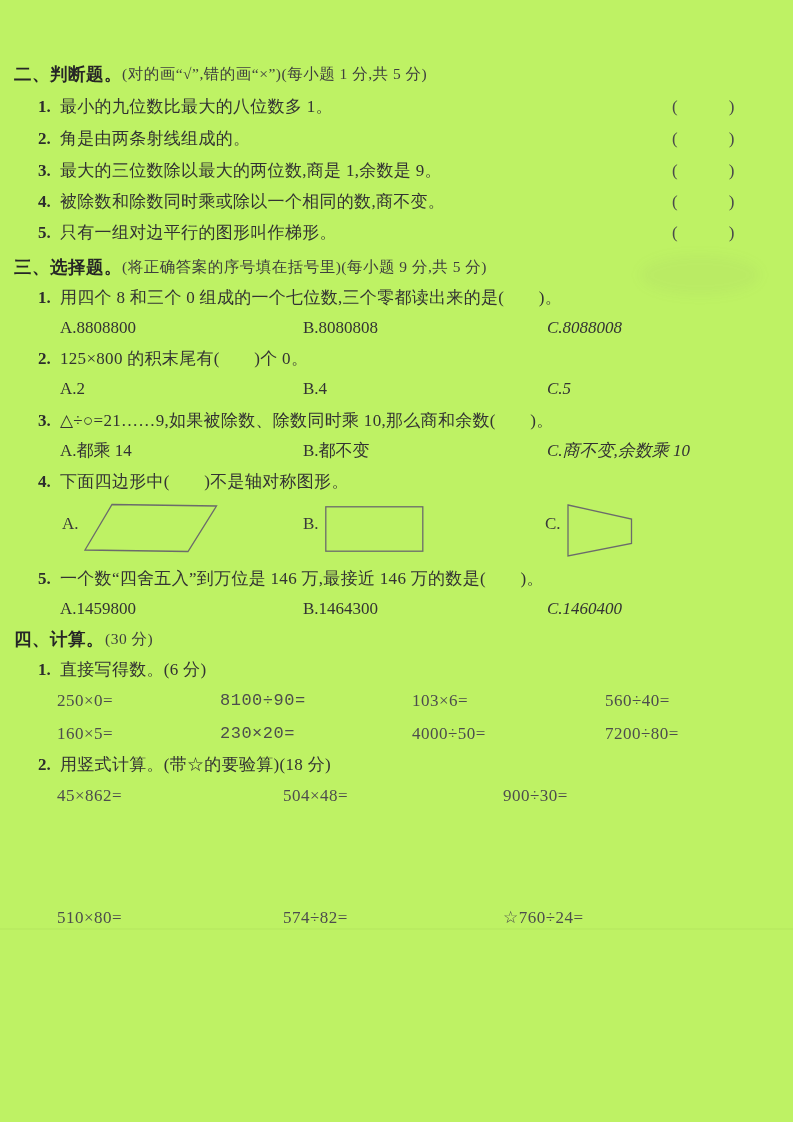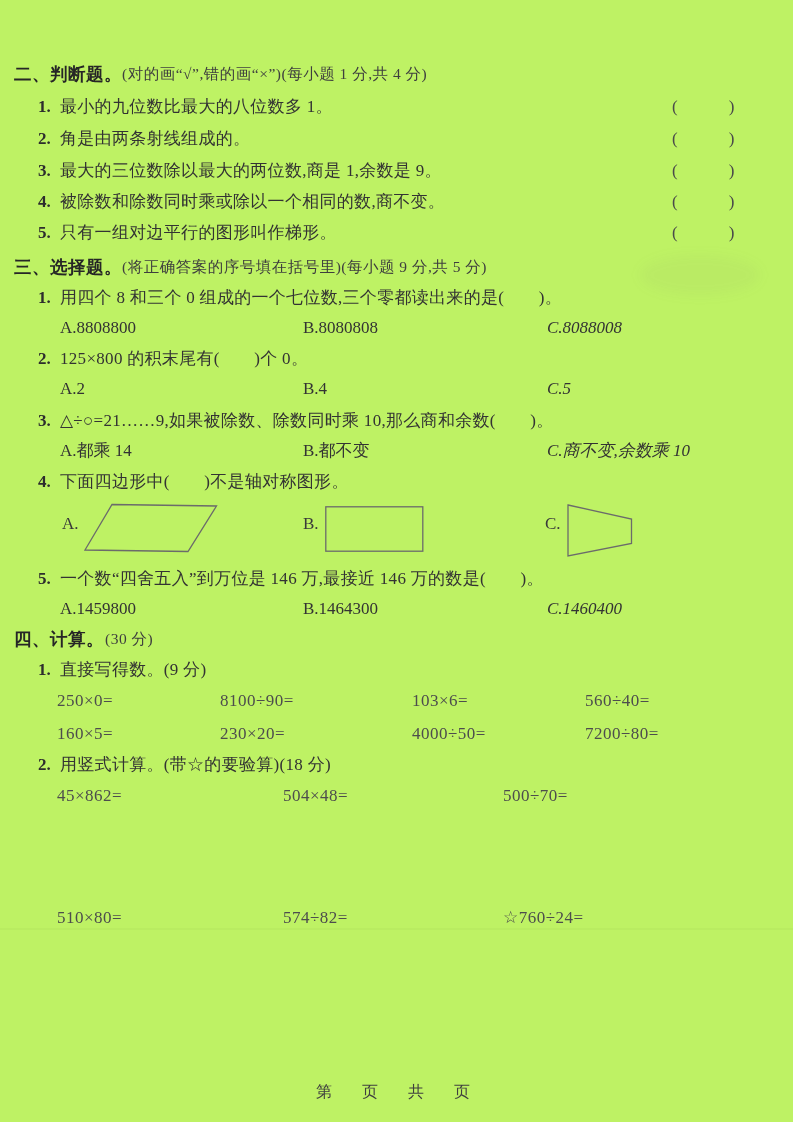--- a/index.html
+++ b/index.html
@@ -14,23 +14,23 @@
   .sec-title{font-weight:bold;font-size:17.5px;color:#262626;letter-spacing:.5px;}
   .note{font-size:15.5px;color:#3e3e3e;letter-spacing:.5px;}
   .qnum{position:absolute;left:38px;font-weight:bold;color:#2d2d2d;}
   .qtext{position:absolute;left:60px;color:#333;letter-spacing:.3px;}
   .bracket{position:absolute;left:672px;color:#4a4a4a;}
   .opt-a{position:absolute;left:60px;}
   .opt-b{position:absolute;left:303px;}
   .opt-c{position:absolute;left:547px;font-style:italic;}
   .eq{color:#4d4d4d;letter-spacing:.5px;}
   .c1{position:absolute;left:57px;}
-  .c2{position:absolute;left:220px;}
+  .c2{position:absolute;left:220px;font-family:Liberation Mono, monospace;}
   .c3{position:absolute;left:412px;}
-  .c4{position:absolute;left:585px;text-align:right;}
+  .c4{position:absolute;left:605px;text-align:right;}
   .v1{position:absolute;left:57px;}
   .v2{position:absolute;left:283px;}
   .v3{position:absolute;left:503px;}
   .shape-label{position:absolute;top:514px;font-size:17px;color:#3a3a3a;}
   .shape{position:absolute;}
   .shape svg{display:block;}
   .shape polygon,.shape rect{fill:none;stroke:#6b6b6b;stroke-width:1.3;}
   .footer{
     position:absolute;top:1082px;left:0;width:100%;
     text-align:center;font-size:16px;color:#3f3f3f;letter-spacing:7px;
@@ -38,21 +38,21 @@
   .scanline{position:absolute;left:0;top:928px;width:100%;height:2px;background:rgba(0,0,0,0.025);}
   .smudge{position:absolute;background:rgba(120,120,120,0.05);filter:blur(6px);border-radius:50%;}
 </style>
 </head>
 <body>
 
 <div class="page">
 
   <div class="row" style="top:62px">
     <span class="abs sec-title" style="left:14px">二、判断题。</span>
-    <span class="abs note" style="left:122px">(对的画“√”,错的画“×”)(每小题 1 分,共 4 分)</span>
+    <span class="abs note" style="left:122px">(对的画“√”,错的画“×”)(每小题 1 分,共 5 分)</span>
   </div>
 
   <div class="row" style="top:95px">
     <span class="qnum">1.</span>
     <span class="qtext">最小的九位数比最大的八位数多 1。</span>
     <span class="bracket">(　　　)</span>
   </div>
   <div class="row" style="top:127px">
     <span class="qnum">2.</span>
     <span class="qtext">角是由两条射线组成的。</span>
@@ -145,21 +145,21 @@
     <span class="opt-c">C.1460400</span>
   </div>
 
   <div class="row" style="top:627px">
     <span class="abs sec-title" style="left:14px">四、计算。</span>
     <span class="abs note" style="left:105px">(30 分)</span>
   </div>
 
   <div class="row" style="top:658px">
     <span class="qnum">1.</span>
-    <span class="qtext">直接写得数。(9 分)</span>
+    <span class="qtext">直接写得数。(6 分)</span>
   </div>
 
   <div class="row eq" style="top:689px">
     <span class="c1">250×0=</span>
     <span class="c2">8100÷90=</span>
     <span class="c3">103×6=</span>
     <span class="c4">560÷40=</span>
   </div>
   <div class="row eq" style="top:722px">
     <span class="c1">160×5=</span>
@@ -169,26 +169,25 @@
   </div>
 
   <div class="row" style="top:753px">
     <span class="qnum">2.</span>
     <span class="qtext">用竖式计算。(带☆的要验算)(18 分)</span>
   </div>
 
   <div class="row eq" style="top:784px">
     <span class="v1">45×862=</span>
     <span class="v2">504×48=</span>
-    <span class="v3">500÷70=</span>
+    <span class="v3">900÷30=</span>
   </div>
   <div class="row eq" style="top:906px">
     <span class="v1">510×80=</span>
     <span class="v2">574÷82=</span>
     <span class="v3">☆760÷24=</span>
   </div>
 
   <div class="scanline"></div>
   <div class="smudge" style="left:640px;top:255px;width:120px;height:40px"></div>
 
-  <div class="footer">第　页　共　页</div>
 
 </div>
 
 </body></html>

